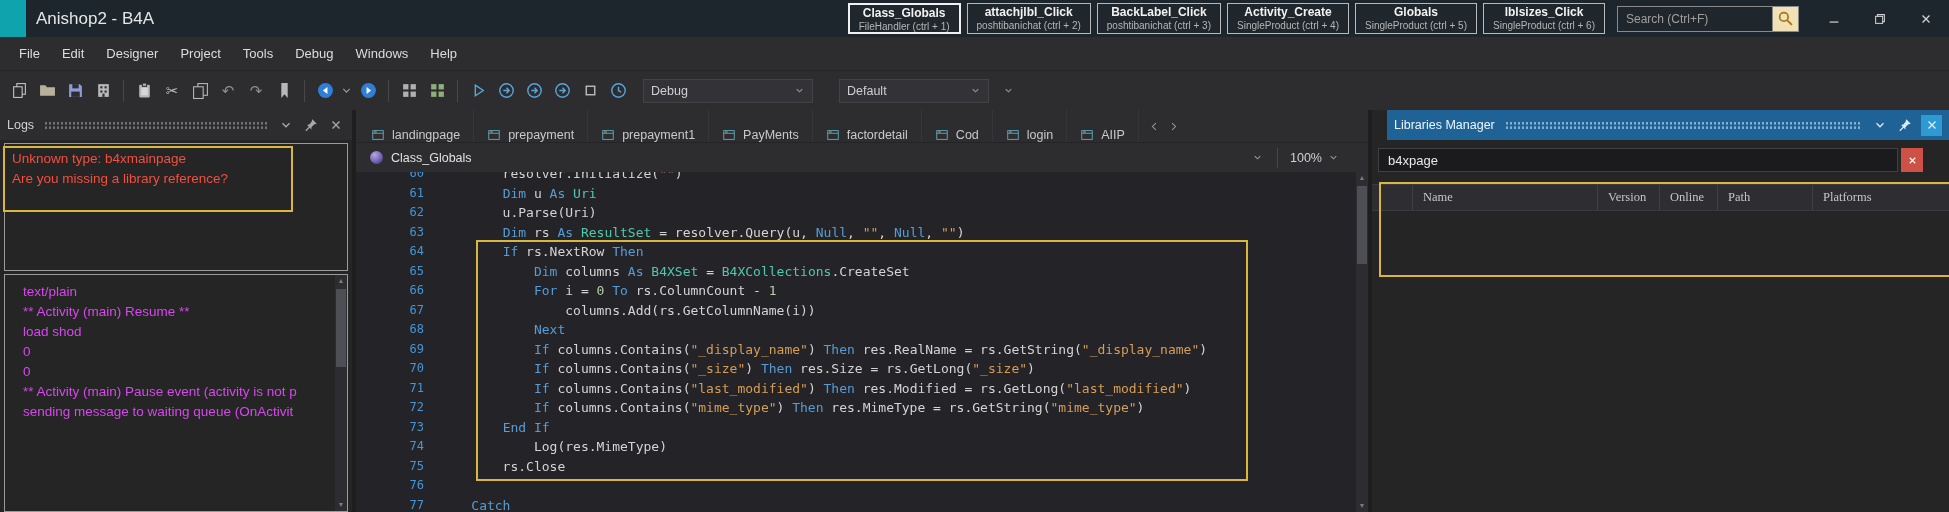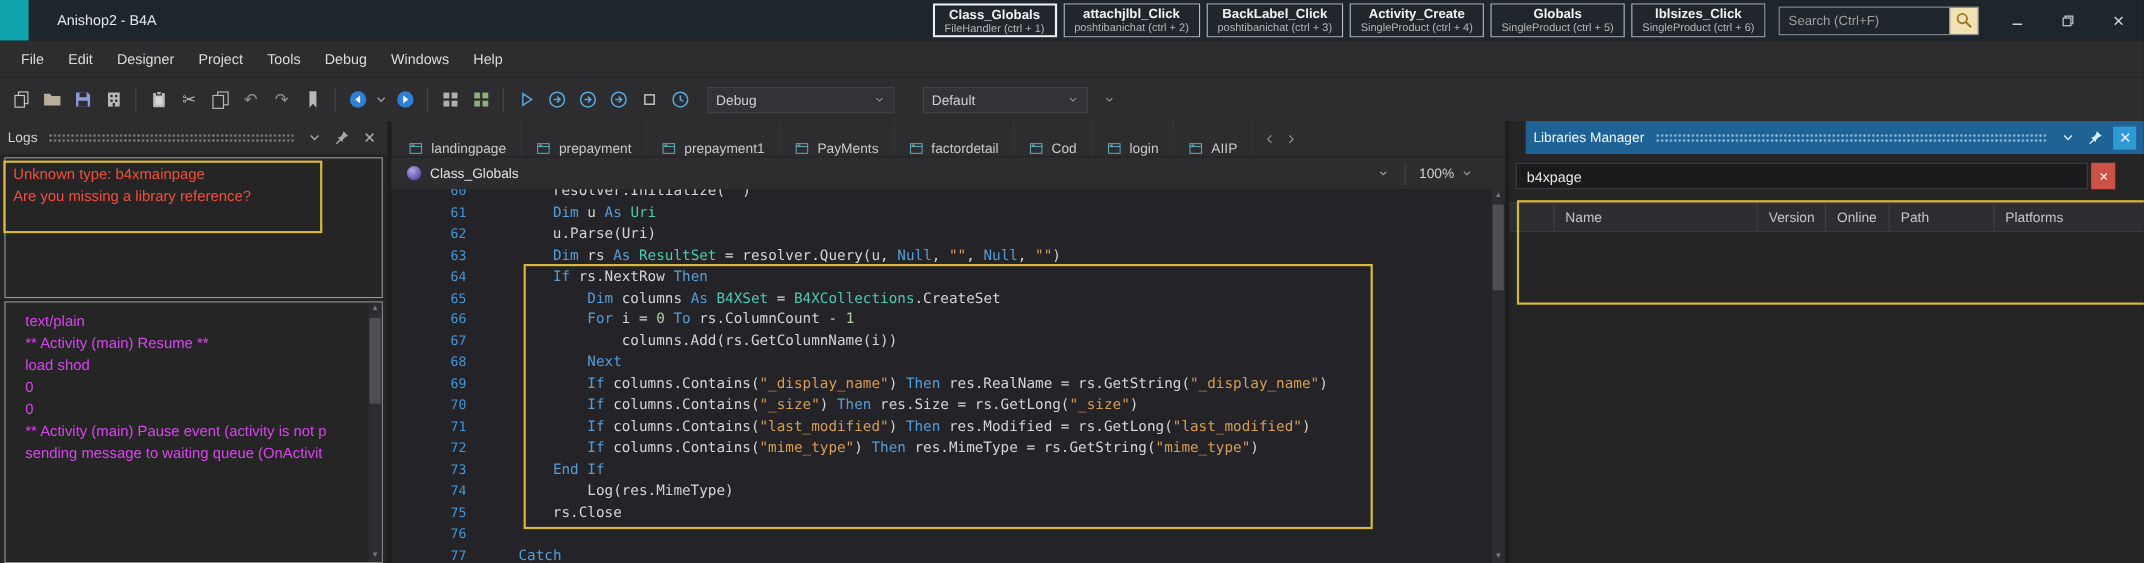--- a/index.html
+++ b/index.html
@@ -9,21 +9,21 @@
   svg{display:block}
   .tbi{width:17px;height:17px}
   .cvi{width:11px;height:11px;color:#9a9a9a}
   .phi{width:14px;height:14px}
   .edti{width:14px;height:14px}
   .cbi{width:12px;height:12px}
 
   
   .titlebar{position:absolute;left:0;top:0;right:0;height:37px;background:#1c262c;display:flex;align-items:center;}
   .app-accent{width:26px;height:37px;background:var(--accent,#0fa3ad);flex:none;}
-  .win-title{margin-left:26px;font-size:13px;color:#e6e6e6;white-space:nowrap;flex:none;}
+  .win-title{margin-left:10px;font-size:17px;color:#e6e6e6;white-space:nowrap;flex:none;}
   .bm-tabs{display:flex;gap:6px;margin-left:auto;align-items:center;flex:none;overflow:hidden;}
   .bm-tab{border:1px solid #b9b9b9;padding:1px 9px;text-align:center;background:#20272c;height:31px;box-sizing:border-box;}
   .bm-tab.active{border:2px solid #f0f0f0;}
   .bm-title{font-size:12px;font-weight:bold;color:#f2f2f2;white-space:nowrap;line-height:15px;}
   .bm-sub{font-size:10px;color:#b5b5b5;white-space:nowrap;line-height:12px;}
   .search-wrap{display:flex;align-items:center;margin:0 10px 0 12px;border:1px solid #8a8a8a;height:24px;background:#20272c;flex:none;}
   .search-text{font-size:12px;color:#9f9f9f;padding:0 8px;width:138px;white-space:nowrap;}
   .search-btn{width:26px;height:24px;background:#f0e2b4;border-left:1px solid #8a8a8a;color:#a3751c;display:flex;align-items:center;justify-content:center;box-sizing:border-box;}
   .win-btns{display:flex;flex:none;margin-left:2px;}
   .win-btn{width:46px;height:37px;display:flex;align-items:center;justify-content:center;color:#d0d0d0;}
@@ -96,21 +96,21 @@
   .ed-thumb{top:14px;height:78px;}
 
   
   .libs{position:absolute;left:1372px;top:110px;width:577px;bottom:0;background:#252526;display:flex;flex-direction:column;}
   .libs-search-row{margin:8px 26px 0 6px;display:flex;gap:3px;}
   .libs-search{flex:1;height:24px;background:#1b1b1d;border:1px solid #3f3f46;display:flex;align-items:center;padding:0 9px;font-size:13px;color:#e8e8e8;box-sizing:border-box;}
   .libs-clear{width:22px;height:24px;background:#cd5145;color:#fff;display:flex;align-items:center;justify-content:center;box-sizing:border-box;}
   .libs-table{margin-top:12px;}
   .lib-grid{display:grid;grid-template-columns:40px 185px 62px 58px 95px 1fr;align-items:center;}
   .lib-hrow{height:25px;background:#2e2e32;border-top:1px solid #3a3a3e;border-bottom:1px solid #3a3a3e;}
-  .lib-h{font-size:12.5px;color:#c6c6c6;padding-left:10px;border-left:1px solid #3f3f44;height:100%;display:flex;align-items:center;white-space:nowrap;overflow:hidden;box-sizing:border-box;}
+  .lib-h{font-size:12.5px;color:#c6c6c6;padding-left:10px;border-left:1px solid #3f3f44;height:100%;display:flex;align-items:center;white-space:nowrap;overflow:hidden;box-sizing:border-box;font-family:Liberation Serif, serif;}
   .lib-h.first{border-left:none;}
   .lib-row{height:31px;border-bottom:1px solid #313135;}
   .lib-cell{font-size:13px;color:#cfcfcf;padding-left:10px;white-space:nowrap;overflow:hidden;}
   .lib-name{color:#e8e8e8;}
   .lib-online{color:var(--link,#3f9fe8);}
   .lib-cell-cb{display:flex;justify-content:center;}
   .cb{width:15px;height:15px;background:#f2f2f2;display:flex;align-items:center;justify-content:center;color:#16161a;}
 
   
   .annotation{position:absolute;border:2px solid var(--annotation,#d9b63e);z-index:6;pointer-events:none;box-sizing:border-box;}

